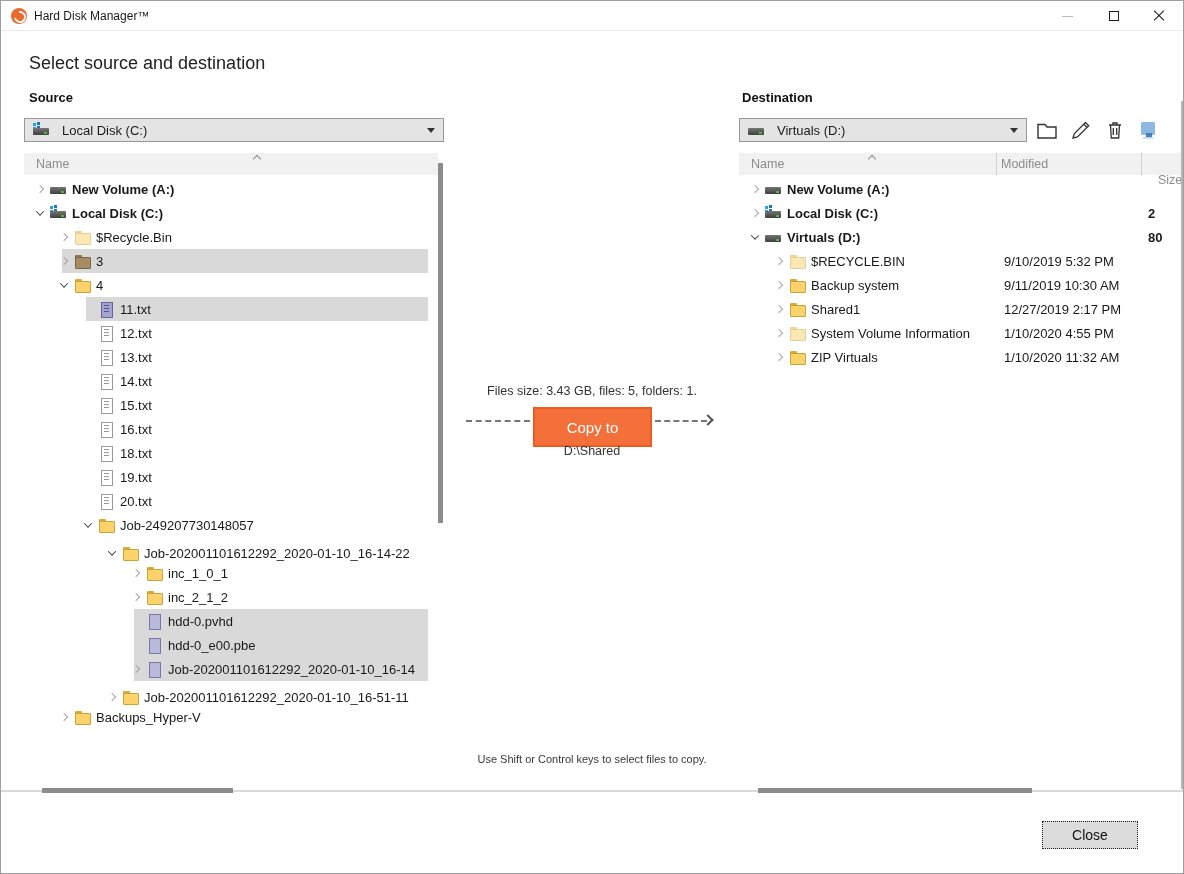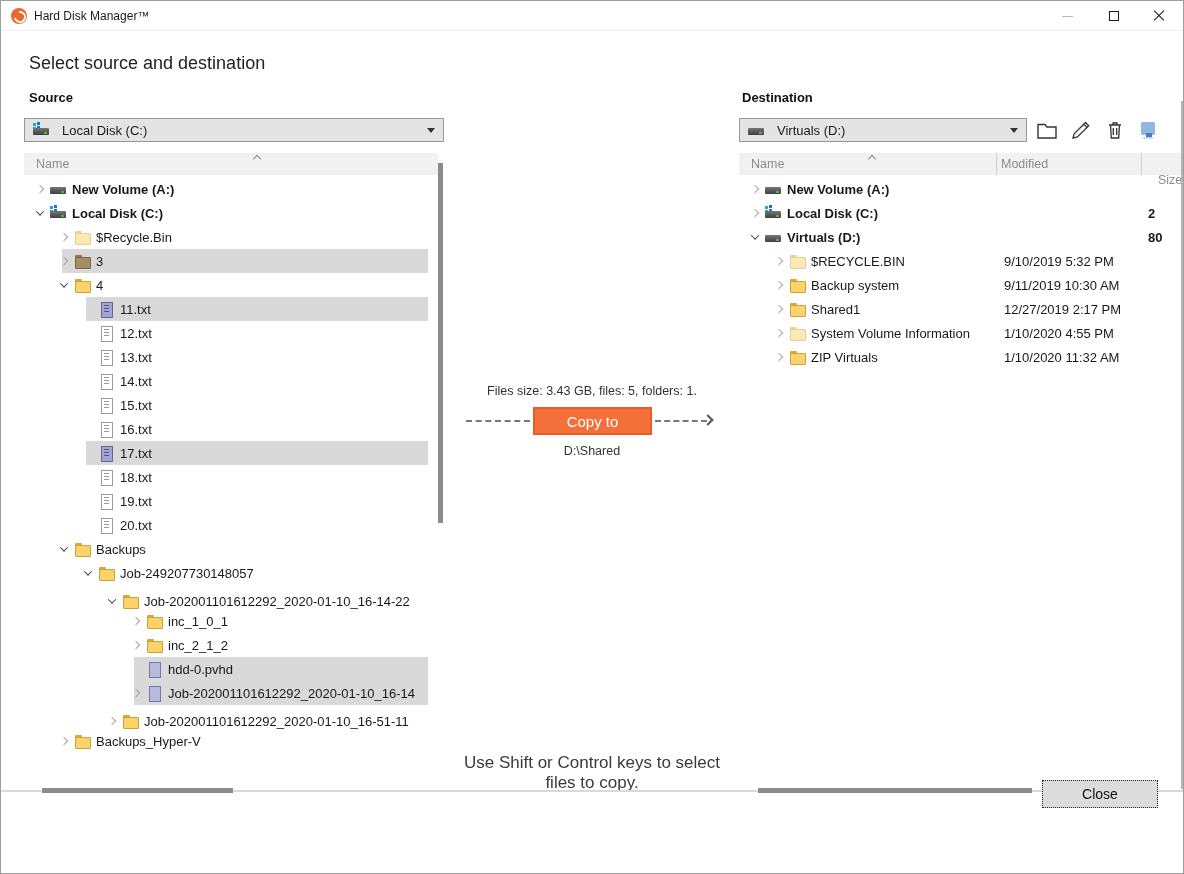--- a/index.html
+++ b/index.html
@@ -97,39 +97,39 @@
   .ic-drive::after, .ic-drive-system::after
     { content:""; position:absolute; left:11px; top:10px; width:3px; height:2px; background:#4cbb3c; z-index:1; }
   .ic-drive-system { background-image:
       linear-gradient(#2d9fd8,#2d9fd8), linear-gradient(#1b75bc,#1b75bc),
       linear-gradient(#2d9fd8,#2d9fd8), linear-gradient(#1b75bc,#1b75bc);
     background-size:3px 3px; background-repeat:no-repeat;
     background-position:0 1px, 4px 0, 0 5px, 4px 4px; }
 
   
   .files-summary { position:absolute; left:441px; top:383px; width:300px; text-align:center; font-size:12.5px; color:#333; }
-  .copy-btn { position:absolute; left:532px; top:406px; width:119px; height:28px; background:#f4703a; border:2px solid #ed5b21;
+  .copy-btn { position:absolute; left:532px; top:406px; width:119px; height:40px; background:#f4703a; border:2px solid #ed5b21;
     color:#fff; font-size:15px; font-family:"Liberation Sans", sans-serif; display:flex; align-items:center; justify-content:center; cursor:default; }
   .dest-path { position:absolute; left:441px; top:443px; width:300px; text-align:center; font-size:12.5px; color:#333; }
   .dash { position:absolute; top:419px; border-top:2px dashed #777; height:0; }
   .dash-left { left:465px; width:64px; }
   .dash-right { left:654px; width:52px; }
   .arrow-head { position:absolute; left:703px; top:415px; width:8px; height:8px; border-right:2px solid #555; border-bottom:2px solid #555; transform:rotate(-45deg); }
-  .hint { position:absolute; left:461px; top:752px; width:260px; text-align:center; font-size:17px; color:#3a3a3a; line-height:1.2; }
+  .hint { position:absolute; left:461px; top:752px; width:260px; text-align:center; font-size:11px; color:#3a3a3a; line-height:1.2; }
 
   
   .vscroll-thumb { position:absolute; left:437px; top:162px; width:5px; height:360px; background:#8c8c8c; }
   .hscroll-track { position:absolute; left:0; right:0; top:789px; height:2px; background:#d6d9dd; }
   .hthumb { position:absolute; top:787px; height:5px; background:#8c8c8c; }
   .hthumb-src { left:41px; width:191px; }
   .hthumb-dst { left:757px; width:274px; }
   .dest-right-border { position:absolute; left:1180px; top:100px; width:2px; height:688px; background:#b5b5b5; }
 
   
-  .close-btn { position:absolute; left:1041px; top:779px; width:116px; height:28px; background:#dcdcdc; border:1px dotted #222;
+  .close-btn { position:absolute; left:1041px; top:820px; width:96px; height:28px; background:#dcdcdc; border:1px dotted #222;
     font-size:14px; color:#111; font-family:"Liberation Sans", sans-serif; display:flex; align-items:center; justify-content:center; cursor:default; }
 </style>
 </head>
 <body>
 
 <div class="window">
 
   <div class="titlebar">
     <span class="logo"></span>
     <span class="win-title">Hard Disk Manager™</span>
@@ -259,49 +259,39 @@
         <span class="icon ic-text-file"></span>
         <span class="label">15.txt</span>
       </div>
 
       <div class="row lvl2">
         <span class="chev" data-state="none"></span>
         <span class="icon ic-text-file"></span>
         <span class="label">16.txt</span>
       </div>
 
-      <div class="row lvl2 selected">
-        <span class="chev" data-state="none"></span>
-        <span class="icon ic-text-file-selected"></span>
-        <span class="label">17.txt</span>
-      </div>
 
       <div class="row lvl2">
         <span class="chev" data-state="none"></span>
         <span class="icon ic-text-file"></span>
         <span class="label">18.txt</span>
       </div>
 
       <div class="row lvl2">
         <span class="chev" data-state="none"></span>
         <span class="icon ic-text-file"></span>
         <span class="label">19.txt</span>
       </div>
 
       <div class="row lvl2">
         <span class="chev" data-state="none"></span>
         <span class="icon ic-text-file"></span>
         <span class="label">20.txt</span>
       </div>
 
-      <div class="row lvl1">
-        <span class="chev" data-state="expanded"></span>
-        <span class="icon ic-folder"></span>
-        <span class="label">Backups</span>
-      </div>
 
       <div class="row lvl2">
         <span class="chev" data-state="expanded"></span>
         <span class="icon ic-folder"></span>
         <span class="label">Job-249207730148057</span>
       </div>
 
       <div class="row lvl3">
         <span class="chev" data-state="expanded"></span>
         <span class="icon ic-folder"></span>
@@ -319,20 +309,25 @@
         <span class="icon ic-folder"></span>
         <span class="label">inc_2_1_2</span>
       </div>
 
       <div class="row lvl4 selected">
         <span class="chev" data-state="none"></span>
         <span class="icon ic-file-selected"></span>
         <span class="label">hdd-0.pvhd</span>
       </div>
 
+      <div class="row lvl4 selected">
+        <span class="chev" data-state="none"></span>
+        <span class="icon ic-file-selected"></span>
+        <span class="label">hdd-0_e00.pbe</span>
+      </div>
 
       <div class="row lvl4 selected">
         <span class="chev" data-state="collapsed"></span>
         <span class="icon ic-file-selected"></span>
         <span class="label">Job-202001101612292_2020-01-10_16-14</span>
       </div>
 
       <div class="row lvl3">
         <span class="chev" data-state="collapsed"></span>
         <span class="icon ic-folder"></span>

